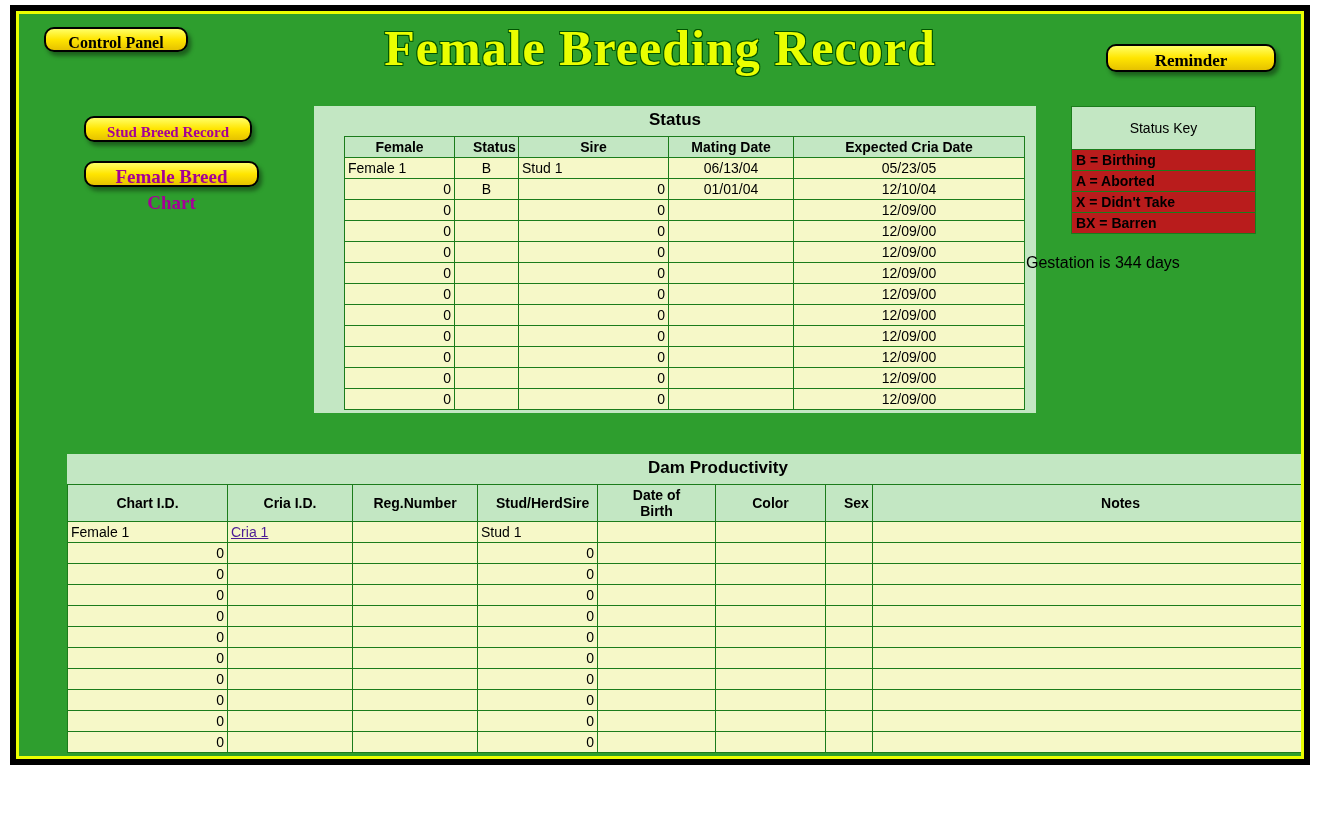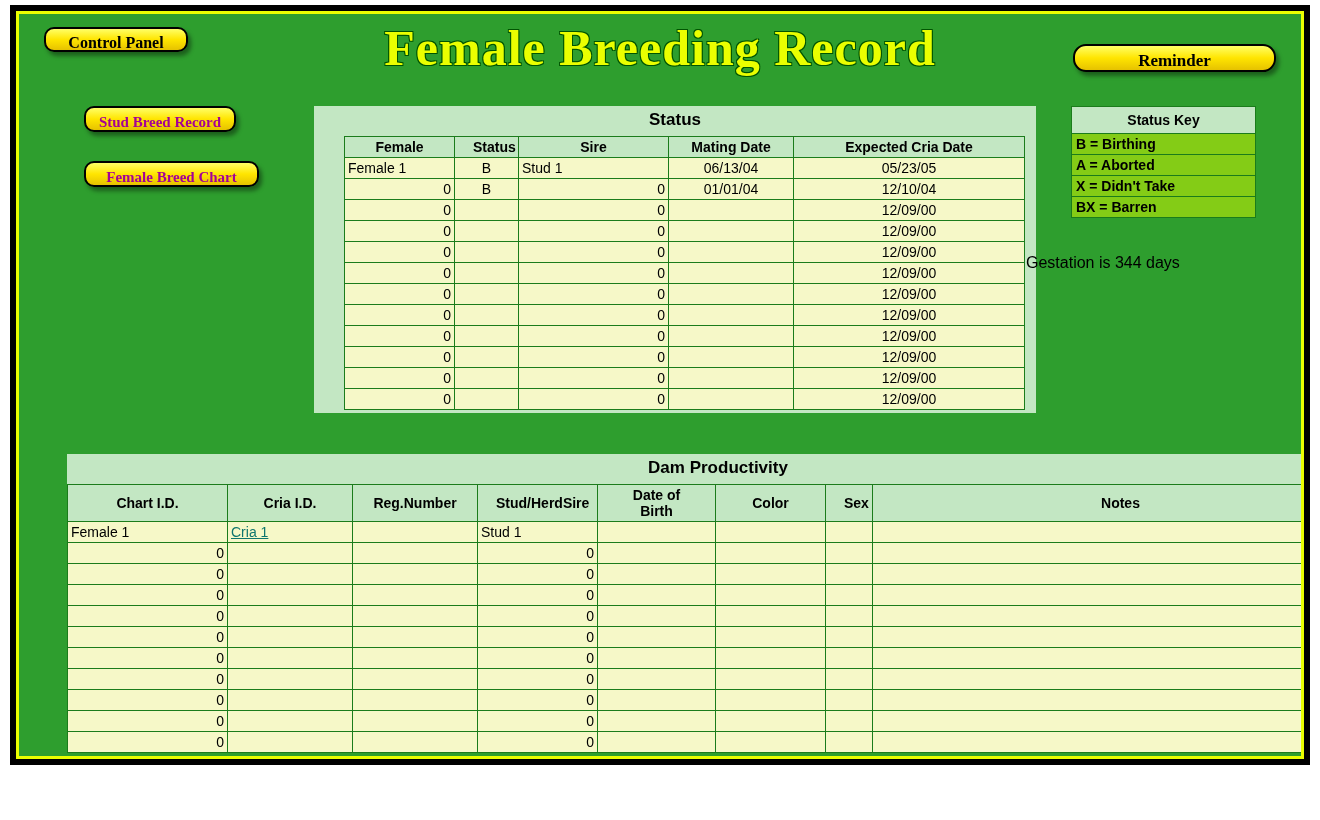--- a/index.html
+++ b/index.html
@@ -44,23 +44,23 @@
     background: linear-gradient(#ffff66, #ffe500, #e6c200);
     border: 2px solid #000;
     border-radius: 10px;
     font-weight: bold;
     text-align: center;
     cursor: pointer;
     font-family: "Times New Roman", serif;
     box-shadow: 3px 4px 4px rgba(0,0,0,0.4);
   }
   .btn.control-panel { top: 13px; left: 25px; width: 144px; height: 25px; font-size: 16px; line-height: 25px; color:#000; }
-  .btn.reminder      { top: 30px; right: 25px; width: 203px; height: 28px; font-size: 17px; line-height: 28px; color:#000;border-radius:13px; }
-  .btn.stud-breed    { top: 92px; left: 65px; width: 152px; height: 26px; font-size: 15px; line-height: 26px; color:#a40096; }
-  .btn.female-chart  { top: 147px; left: 65px; width: 175px; height: 26px; font-size: 15px; line-height: 26px; color:#a40096; }
+  .btn.reminder      { top: 30px; right: 25px; width: 170px; height: 28px; font-size: 17px; line-height: 28px; color:#000; }
+  .btn.stud-breed    { top: 102px; left: 65px; width: 168px; height: 26px; font-size: 15px; line-height: 26px; color:#a40096; }
+  .btn.female-chart  { top: 147px; left: 65px; width: 175px; height: 26px; font-size: 19px; line-height: 26px; color:#a40096; }
 
   .status-panel {
     position: absolute;
     top: 92px;
     left: 295px;
     width: 722px;
     background: #c3e7c3;
     box-sizing: border-box;
   }
   .panel-title {
@@ -86,32 +86,32 @@
   table.data td {
     border: 1px solid #1b7c1b;
     background: #f6f8c8;
     font-size: 14px;
     padding: 1px 3px;
     height: 18px;
   }
   .r { text-align: right; }
   .c { text-align: center; }
   .l { text-align: left; }
-  a.link { color: #0f766e; text-decoration: underline; }
+  a.link { color: #4c1d95; text-decoration: underline; }
 
   .key-panel {
     position: absolute;
     top: 92px;
     right: 45px;
     width: 185px;
     background: #c3e7c3;
   }
   .key-panel table { border-collapse: collapse; width: 100%; }
-  .key-panel th { border:1px solid #1b7c1b; background:#c3e7c3; font-weight:bold; padding:5px 4px; text-align:center; }
-  .key-panel td { border:1px solid #1b7c1b; background:#84cc16; font-weight:bold; padding:2px 4px; text-align:left; }
+  .key-panel th { border:1px solid #1b7c1b; background:#c3e7c3; font-weight:normal; padding:13px 4px; text-align:center; }
+  .key-panel td { border:1px solid #1b7c1b; background:#b91c1c; font-weight:bold; padding:2px 4px; text-align:left; }
   .gestation {
     position: absolute;
     top: 240px;
     right: 50px;
     width: 225px;
     font-size: 16px;
     color: #000;
   }
   .dam-panel {
     position: absolute;

